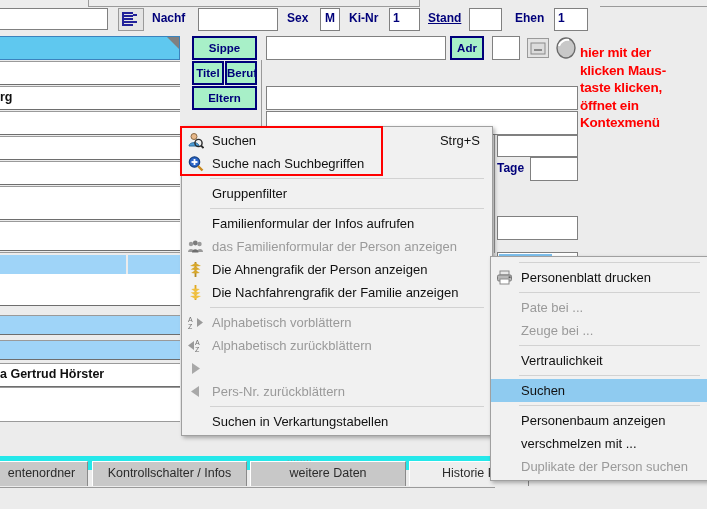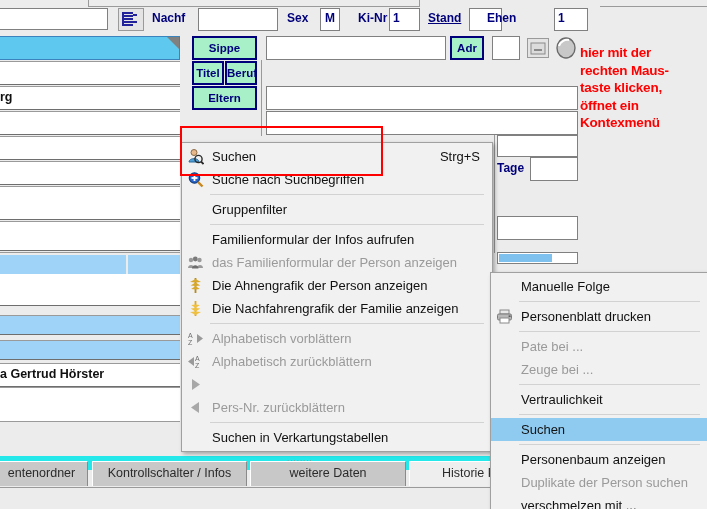--- a/index.html
+++ b/index.html
@@ -86,21 +86,20 @@
   }
 
   
   .menu {
     position: absolute;
     background: #f1f1f1;
     border: 1px solid #a0a0a0;
     box-shadow: 2px 2px 4px rgba(0,0,0,0.30);
     box-sizing: border-box;
     padding: 2px 0;
-    margin-top: 16px;
   }
   .mi {
     position: relative;
     height: 23px;
     line-height: 23px;
     font-size: 13px;
     color: #111;
     padding-left: 30px;
     padding-right: 10px;
     white-space: nowrap;
@@ -200,27 +199,27 @@
       </g>
     </svg>
   </div>
 
   <div class="lbl" style="left:152px; top:11px;">Nachf</div>
   <div class="fld" style="left:198px; top:8px; width:80px; height:23px;"></div>
 
   <div class="lbl" style="left:287px; top:11px;">Sex</div>
   <div class="fld val" style="left:320px; top:8px; width:20px; height:23px; text-align:center;">M</div>
 
-  <div class="lbl" style="left:358px; top:11px;text-align:right;">Ki-Nr</div>
+  <div class="lbl" style="left:349px; top:11px;text-align:right;">Ki-Nr</div>
   <div class="fld val" style="left:389px; top:8px; width:31px; height:23px;">1</div>
 
   <div class="lbl" style="left:428px; top:11px;text-decoration:underline;">Stand</div>
   <div class="fld val" style="left:469px; top:8px; width:33px; height:23px;"></div>
 
-  <div class="lbl" style="left:487px; top:11px;">Ehen</div>
+  <div class="lbl" style="left:515px; top:11px;">Ehen</div>
   <div class="fld val" style="left:554px; top:8px; width:34px; height:23px;">1</div>
 
   <div class="rowfld cyan" style="left:-2px; top:36px; width:182px; height:24px; border:1px solid #3b83bd;">
     <div style="position:absolute; right:0; top:0; width:0; height:0; border-top:12px solid #808080; border-left:12px solid transparent;"></div>
   </div>
   <div class="rowfld" style="left:-2px; top:61px; width:182px; height:24px;"></div>
   <div class="rowfld txt" style="left:-2px; top:86px; width:182px; height:24px;">rg</div>
   <div class="rowfld" style="left:-2px; top:111px; width:182px; height:24px;"></div>
   <div class="rowfld" style="left:-2px; top:136px; width:182px; height:24px;"></div>
   <div class="rowfld" style="left:-2px; top:161px; width:182px; height:24px;"></div>
@@ -270,21 +269,21 @@
   <div class="fld" style="left:497px; top:216px; width:81px; height:24px;"></div>
 
   <div class="vsep" style="left:494px; top:135px; height:118px;"></div>
 
   <div class="fld" style="left:497px; top:252px; width:81px; height:12px; background:#ffffff;">
     <div style="position:absolute; left:1px; top:1px; width:53px; height:8px; background:#7ec1ef;"></div>
   </div>
 
   <div id="annot">
     <div>hier mit der</div>
-    <div>rechten Maus-</div>
+    <div>klicken Maus-</div>
     <div>taste klicken,</div>
     <div>öffnet ein</div>
     <div>Kontexmenü</div>
   </div>
 
   <div class="cyanbar" style="left:0; top:456px; width:495px; height:14px;"></div>
   <div class="dots" style="left:287px; top:459px;">::::::::</div>
 
   <div class="tab" style="left:-5px; top:461px; width:93px; height:25px;">entenordner</div>
   <div class="tab" style="left:92px; top:461px; width:155px; height:25px;">Kontrollschalter / Infos</div>
@@ -401,23 +400,20 @@
     </div>
     <div class="msep"></div>
     <div class="mi">
       <span>Suchen in Verkartungstabellen</span>
     </div>
   </div>
 
   <div id="redbox" style="left:180px; top:126px; width:203px; height:50px;"></div>
 
   <div class="menu" id="submenu" style="left:490px; top:256px; width:219px;">
-    <div class="mi">
-      <span>Manuelle Folge</span>
-    </div>
     <div class="msep"></div>
     <div class="mi">
       <span class="ico">
         <svg width="17" height="17" viewBox="0 0 17 17">
           <rect x="4" y="2" width="9" height="4" fill="#e8e8e8" stroke="#8a8a8a"></rect>
           <rect x="1.5" y="6" width="14" height="6" rx="1.4" fill="#b8b8b8" stroke="#7a7a7a"></rect>
           <rect x="4" y="10" width="9" height="5" fill="#ffffff" stroke="#8a8a8a"></rect>
           <rect x="12.6" y="7.4" width="2" height="1.6" fill="#5a5a5a"></rect>
         </svg>
       </span>
@@ -435,21 +431,21 @@
       <span>Vertraulichkeit</span>
     </div>
     <div class="msep"></div>
     <div class="mi sel">
       <span>Suchen</span>
     </div>
     <div class="msep"></div>
     <div class="mi">
       <span>Personenbaum anzeigen</span>
     </div>
+    <div class="mi">
+      <span>verschmelzen mit ...</span>
+    </div>
     <div class="mi disabled">
       <span>Duplikate der Person suchen</span>
     </div>
-    <div class="mi">
-      <span>verschmelzen mit ...</span>
-    </div>
   </div>
 
 </div>
 
 </body></html>

